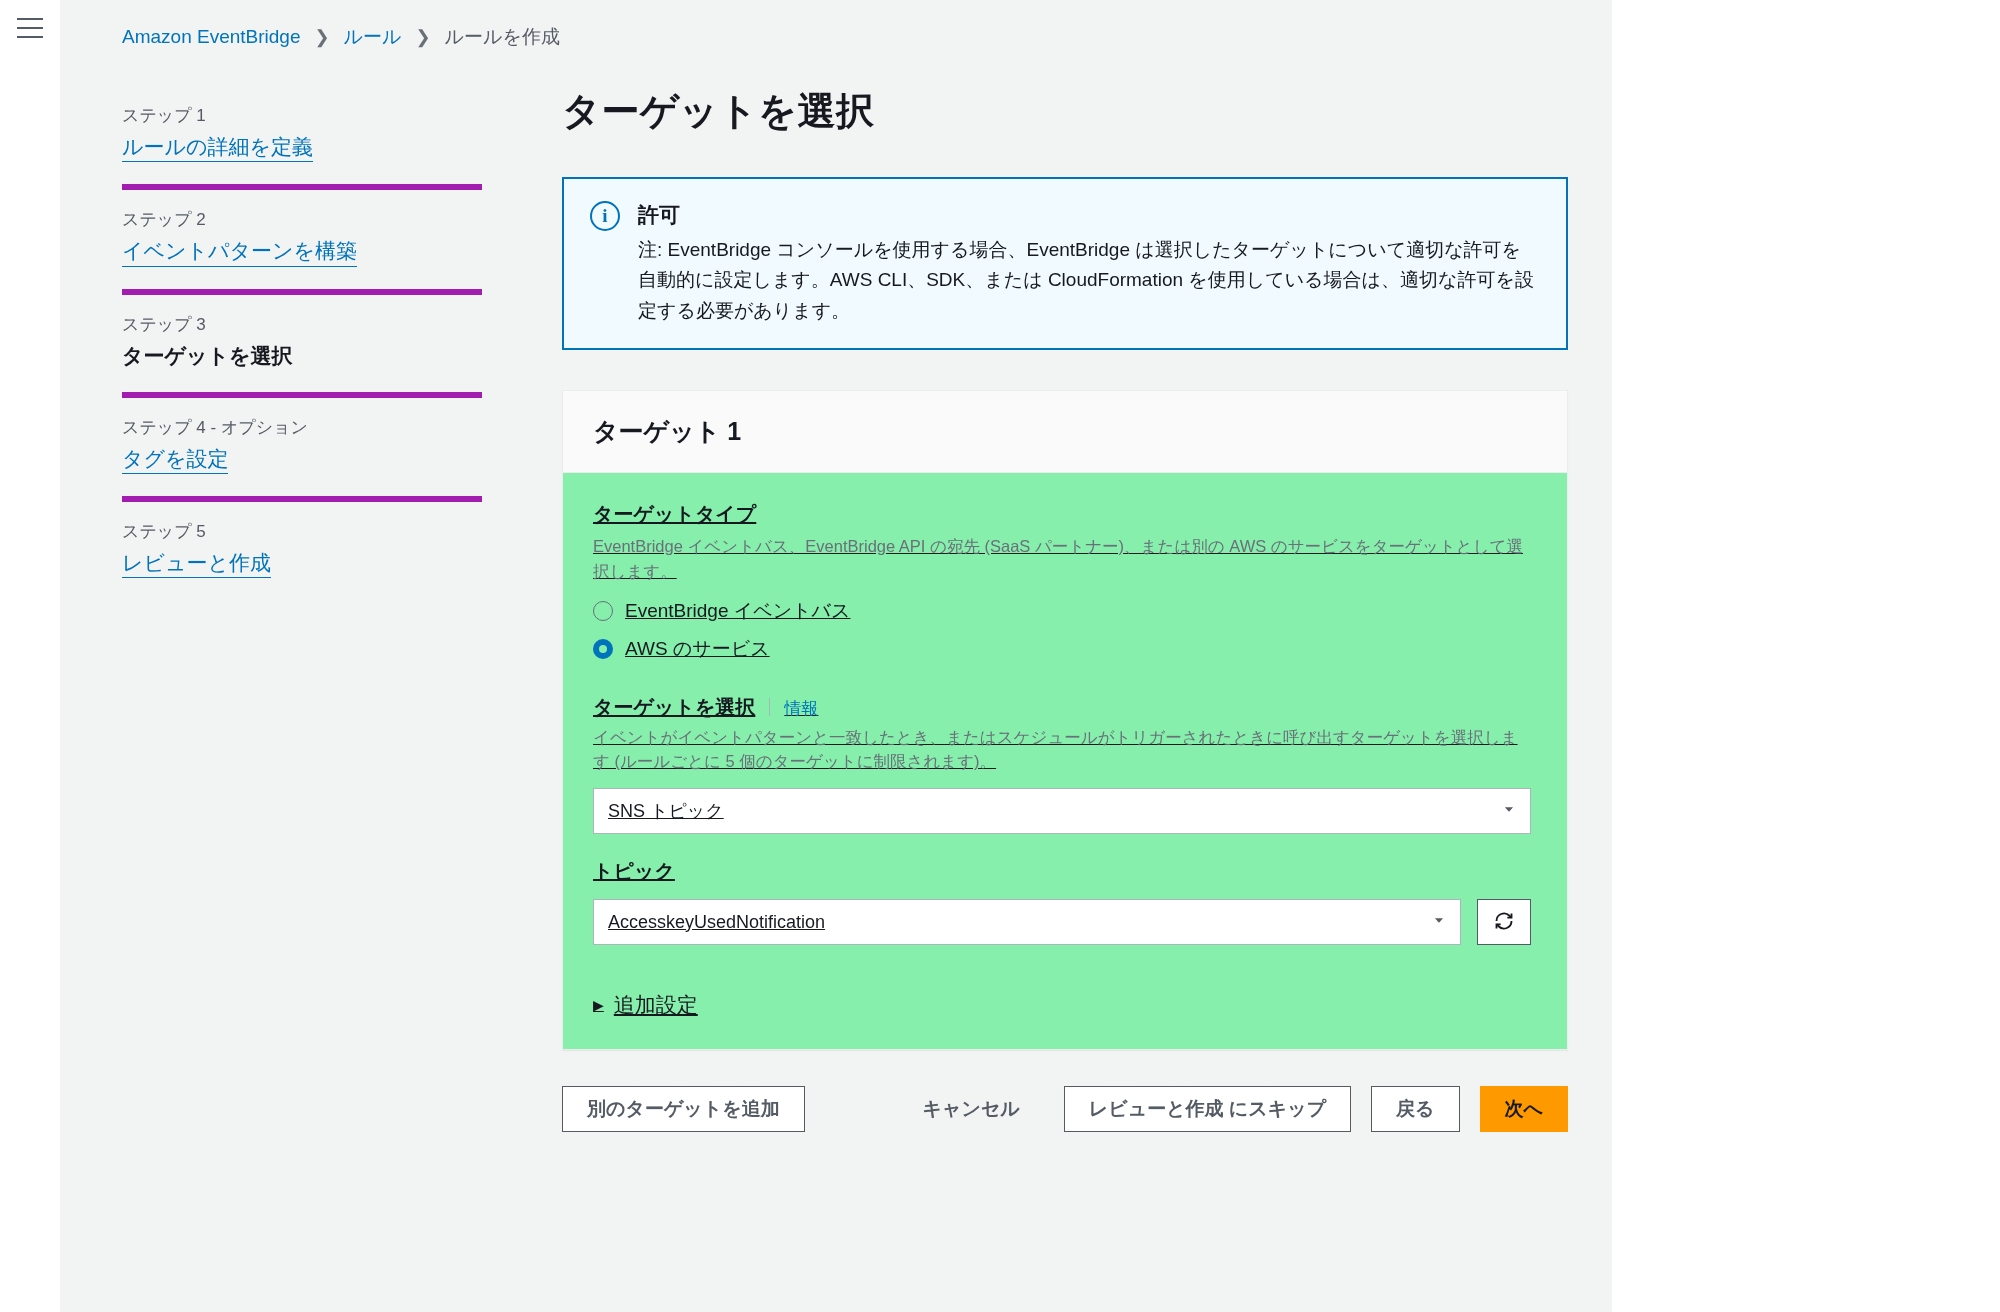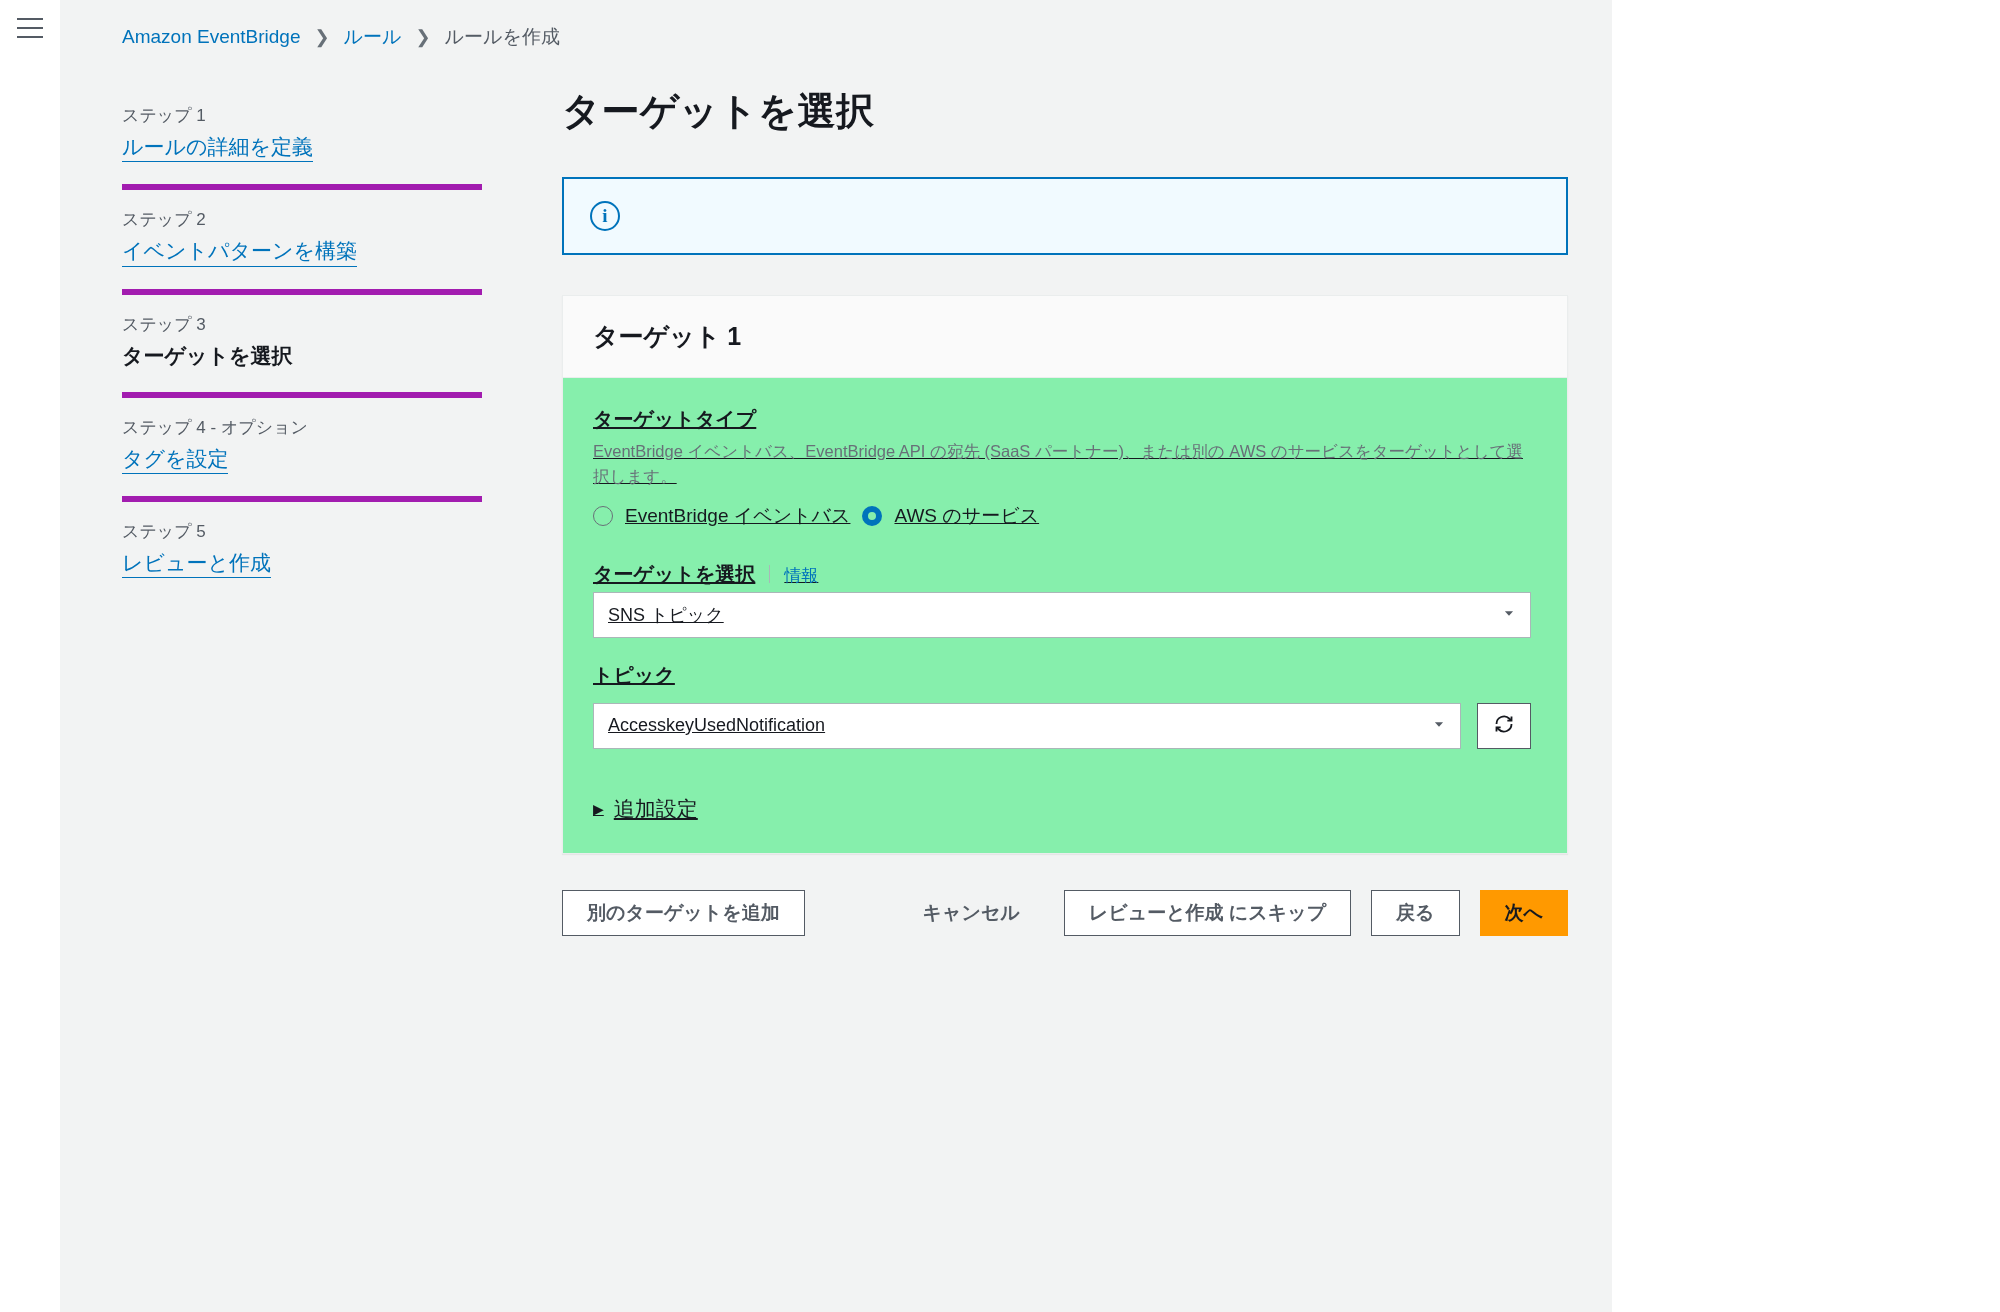--- a/index.html
+++ b/index.html
@@ -130,21 +130,21 @@
     font-weight: 700;
     color: #16191f;
     margin-bottom: 6px;
   }
   .field-help {
     font-size: 16.5px;
     color: #687078;
     line-height: 1.5;
     margin-bottom: 14px;
   }
-  .radios { display:flex; gap:12px; margin-bottom: 32px; margin-top: 10px;}
+  .radios { display:flex; flex-direction:column; gap:12px; margin-bottom: 32px; margin-top: 10px;}
   .radio-row { display:flex; align-items:center; gap:12px; cursor:pointer; }
   .radio-outer {
     width:20px; height:20px; border-radius:50%;
     border:1.5px solid #687078; display:flex; align-items:center; justify-content:center;
     flex-shrink:0;
   }
   .radio-outer.checked { border:6px solid #0073bb; }
   .radio-label { font-size: 19px; color:#16191f; }
 
   .label-row { display:flex; align-items:baseline; gap:14px; margin-bottom:4px; }
@@ -250,20 +250,24 @@
           <div class="step-label">ステップ 5</div>
           <a class="step-link">レビューと作成</a>
         </div>
       </div>
 
       <div class="main">
         <h1 class="page-title">ターゲットを選択</h1>
 
         <div class="info-box">
           <div class="info-icon">i</div>
+          <div>
+            <div class="info-title">許可</div>
+            <div class="info-body">注: EventBridge コンソールを使用する場合、EventBridge は選択したターゲットについて適切な許可を自動的に設定します。AWS CLI、SDK、または CloudFormation を使用している場合は、適切な許可を設定する必要があります。</div>
+          </div>
         </div>
 
         <div class="panel">
           <div class="panel-header">
             <h2>ターゲット 1</h2>
           </div>
           <div class="panel-body">
             <div class="field-label">ターゲットタイプ</div>
             <div class="field-help">EventBridge イベントバス、EventBridge API の宛先 (SaaS パートナー)、または別の AWS のサービスをターゲットとして選択します。</div>
 
@@ -276,20 +280,21 @@
                 <span class="radio-outer checked"></span>
                 <span class="radio-label">AWS のサービス</span>
               </label>
             </div>
 
             <div class="label-row">
               <div class="field-label" style="margin-bottom:0">ターゲットを選択</div>
               <div class="divider-vert"></div>
               <span class="info-link">情報</span>
             </div>
+            <div class="field-help">イベントがイベントパターンと一致したとき、またはスケジュールがトリガーされたときに呼び出すターゲットを選択します (ルールごとに 5 個のターゲットに制限されます)。</div>
 
             <div class="select">
               <span>SNS トピック</span>
               <span class="caret">
                 <svg viewBox="0 0 24 24">
                     <path d="M5 8l7 8 7-8z"></path>
                   </svg>
               </span>
             </div>
 

